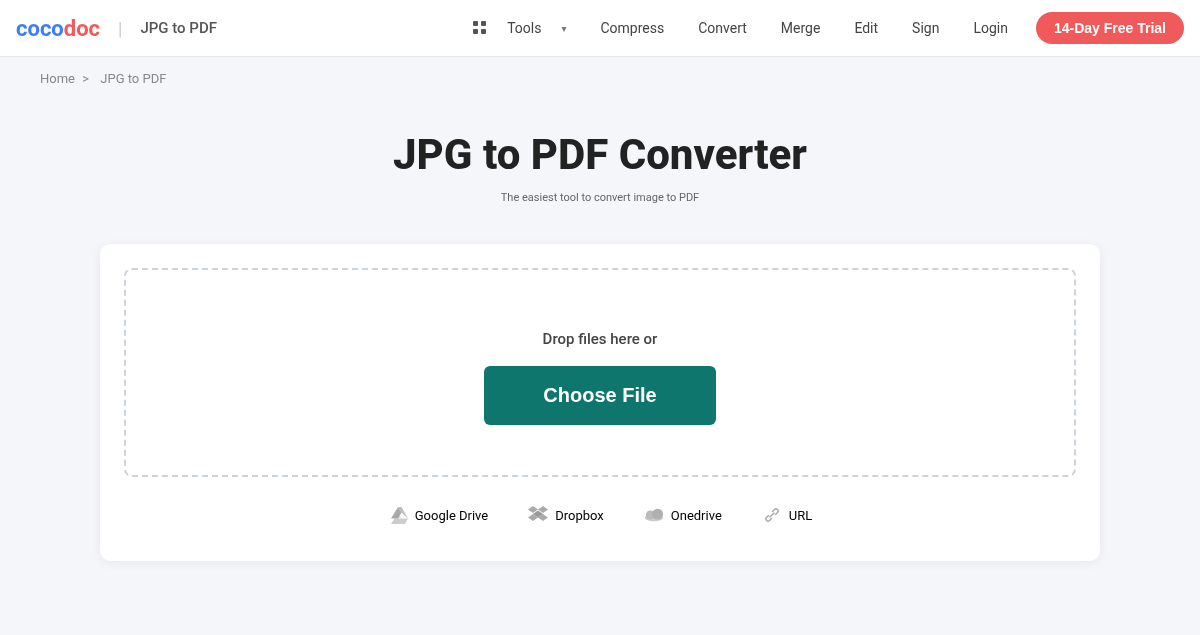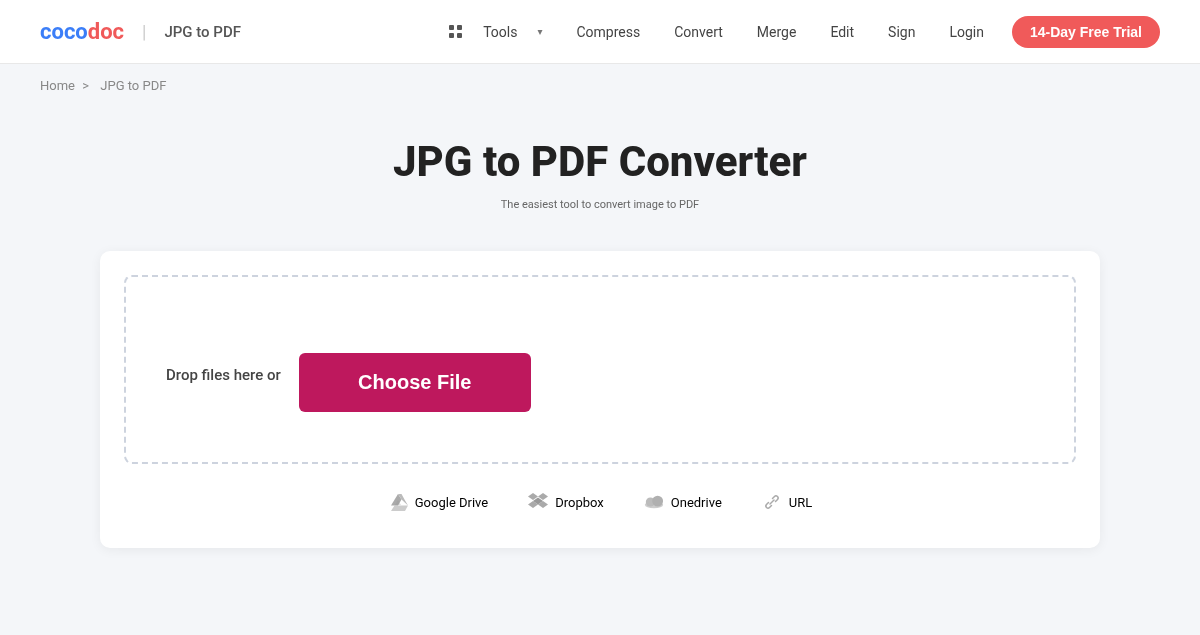--- a/index.html
+++ b/index.html
@@ -9,22 +9,22 @@
       color: #333;
       min-height: 635px;
     }
 
     
     .header {
       background: #fff;
       border-bottom: 1px solid #e8e8e8;
       display: flex;
       align-items: center;
-      padding: 0 40px;
-      height: 64px;
+      padding: 0 16px;
+      height: 57px;
     }
     .logo-area {
       display: flex;
       align-items: center;
       gap: 8px;
       margin-right: 30px;
     }
     .logo-text {
       font-size: 22px;
       font-weight: 700;
@@ -122,40 +122,39 @@
       margin: 20px auto;
       max-width: 1000px;
       padding: 24px;
       box-shadow: 0 2px 12px rgba(0,0,0,0.06);
     }
     .upload-drop-area {
       border: 2px dashed #cdd3de;
       border-radius: 8px;
       padding: 60px 40px 50px;
       display: flex;
-      flex-direction: row;
+      flex-direction: column;
       align-items: center;
       gap: 18px;
     }
     .drop-text {
       font-size: 15px;
       color: #444;
       font-weight: 500;
     }
     .btn-choose {
-      background: #be185d;
+      background: #0f766e;
       color: #fff;
       border: none;
       padding: 18px 36px;
       border-radius: 6px;
       font-size: 20px;
       font-weight: 600;
       cursor: pointer;
       min-width: 232px;
-      margin-top: 16px;
     }
 
     
     .cloud-sources {
       display: flex;
       justify-content: center;
       gap: 40px;
       padding: 28px 0 12px;
     }
     .cloud-source {

